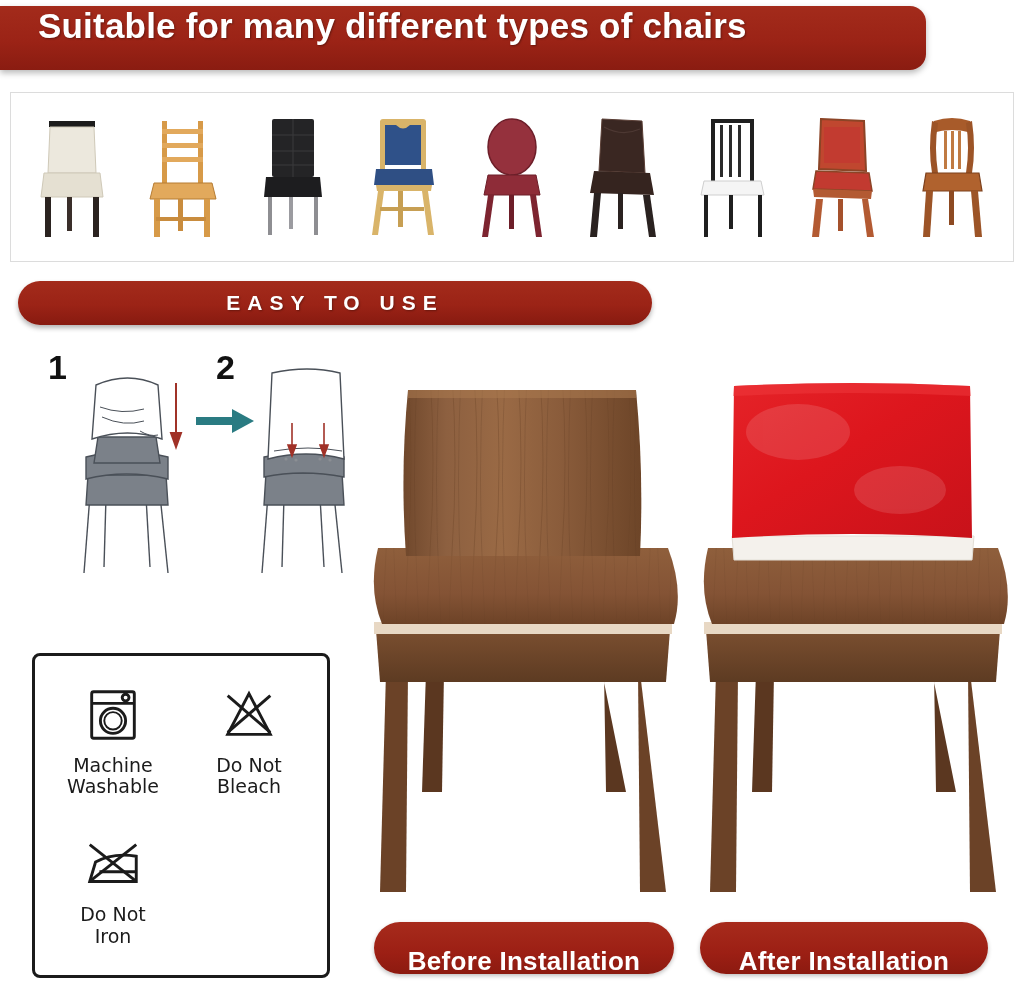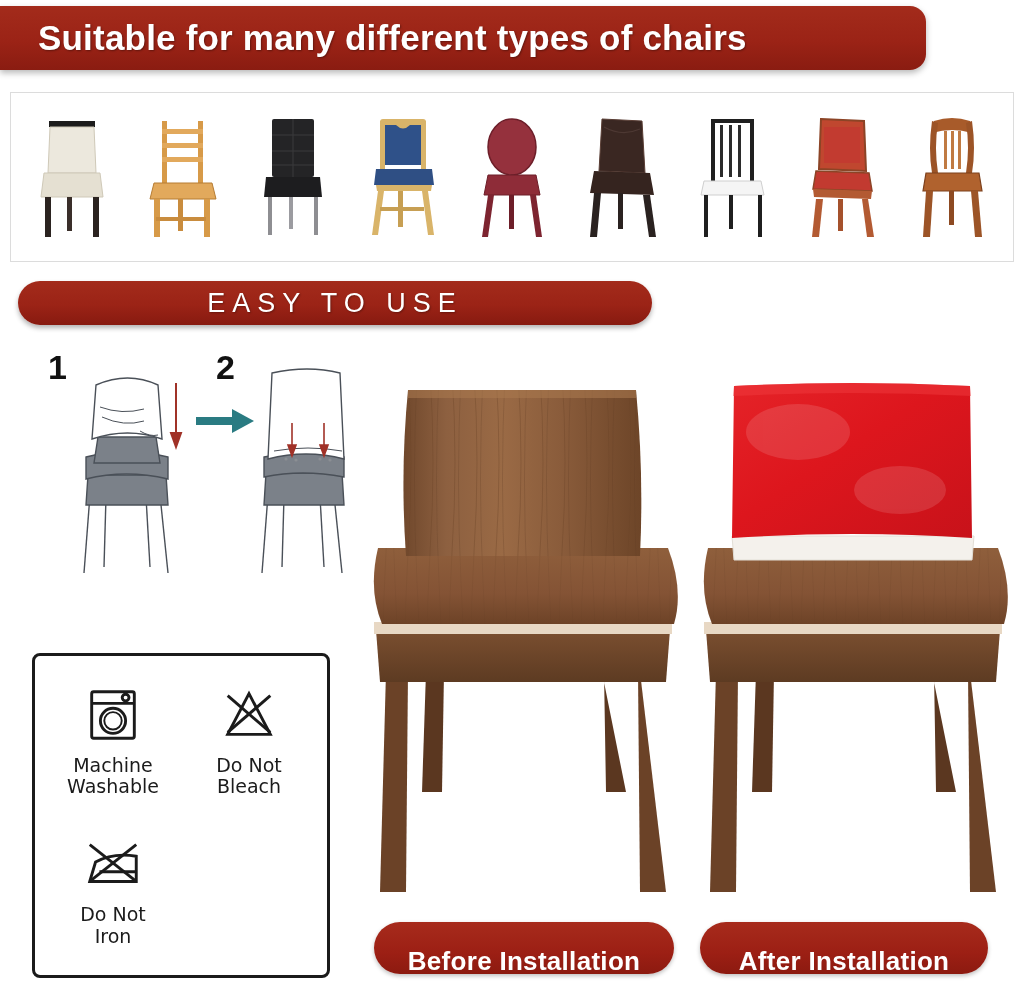--- a/index.html
+++ b/index.html
@@ -5,36 +5,36 @@
   html,body{margin:0;padding:0;background:#ffffff;}
   body{width:1024px;height:986px;position:relative;overflow:hidden;
        font-family:"Liberation Sans","DejaVu Sans",sans-serif;color:#1a1a1a;}
 
   
   .banner-top{
     position:absolute;left:0;top:6px;width:926px;height:64px;
     background:linear-gradient(180deg,#a32b1b 0%,#9b2316 55%,#8a1c11 100%);
     border-radius:0 16px 16px 0;
     box-shadow:0 3px 6px rgba(0,0,0,.28);
-    display:flex;align-items:center;
+    display:flex;align-items:flex-start;
   }
   .banner-top .txt{
     color:#fff;font-size:35px;font-weight:bold;letter-spacing:.2px;
     margin-left:38px;text-shadow:1px 1px 2px rgba(0,0,0,.35);
     font-family:"Liberation Sans","DejaVu Sans",sans-serif;
   }
 
   .banner-easy{
     position:absolute;left:18px;top:281px;width:634px;height:44px;
     background:linear-gradient(180deg,#a32b1b 0%,#9b2316 55%,#871a10 100%);
     border-radius:22px;box-shadow:0 3px 5px rgba(0,0,0,.3);
     display:flex;align-items:center;justify-content:center;
   }
   .banner-easy .txt{
-    color:#fff;font-size:27px;font-weight:normal;letter-spacing:7px;
+    color:#fff;font-size:21px;font-weight:bold;letter-spacing:7px;
     text-shadow:1px 1px 2px rgba(0,0,0,.3);
   }
 
   
   .chair-strip{
     position:absolute;left:10px;top:92px;width:1004px;height:170px;
     border:1px solid #dcdcdc;background:#fff;box-sizing:border-box;
     display:flex;align-items:flex-end;justify-content:space-around;
     padding:0 6px 14px 6px;
   }

